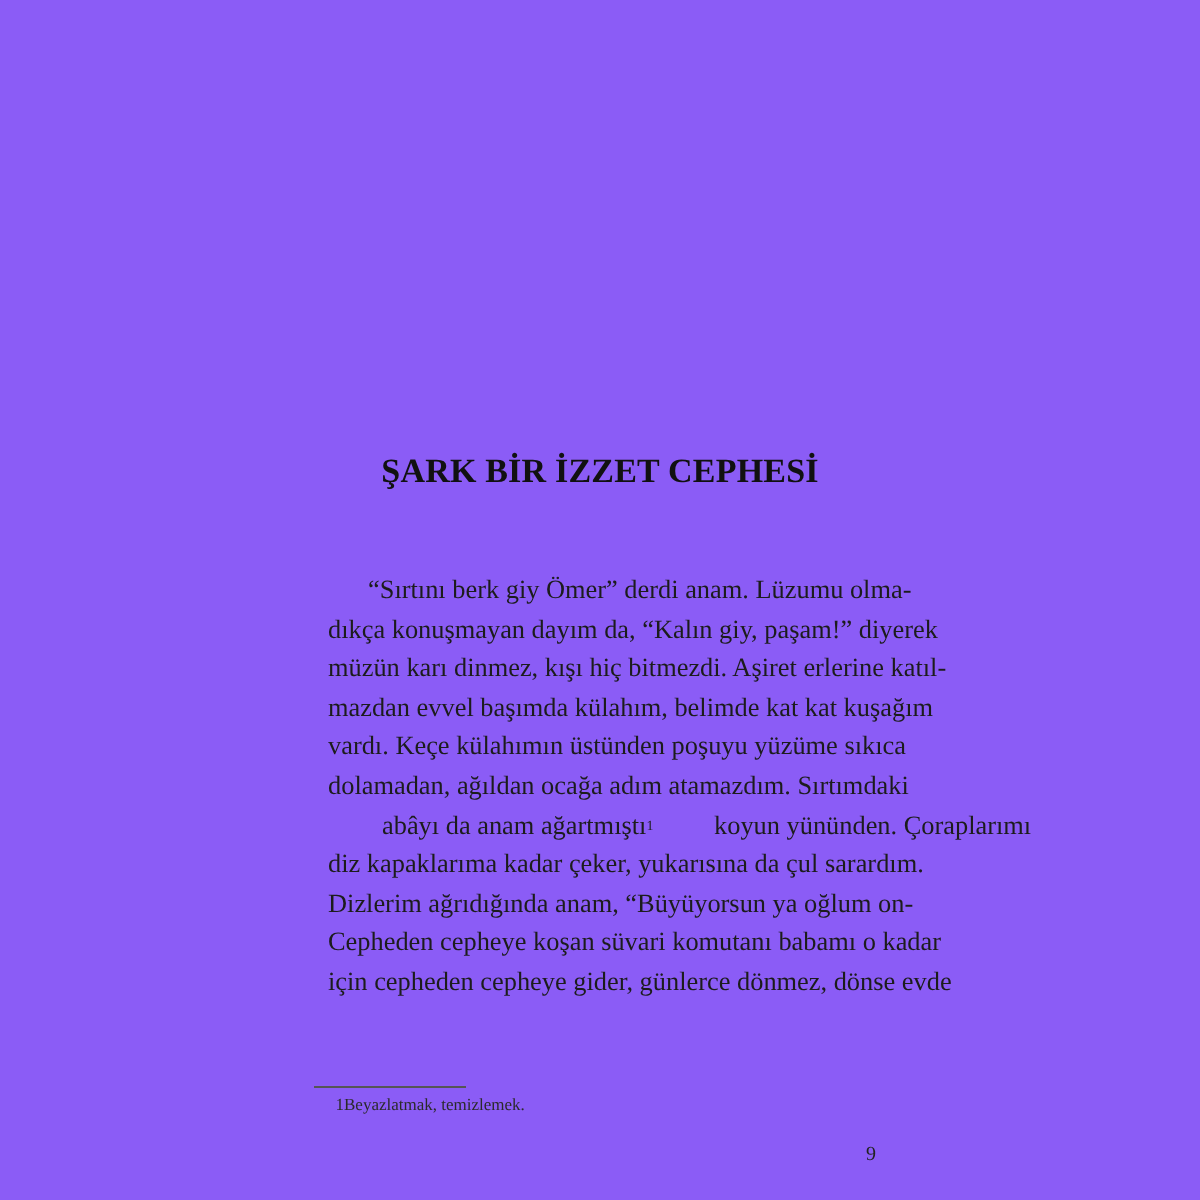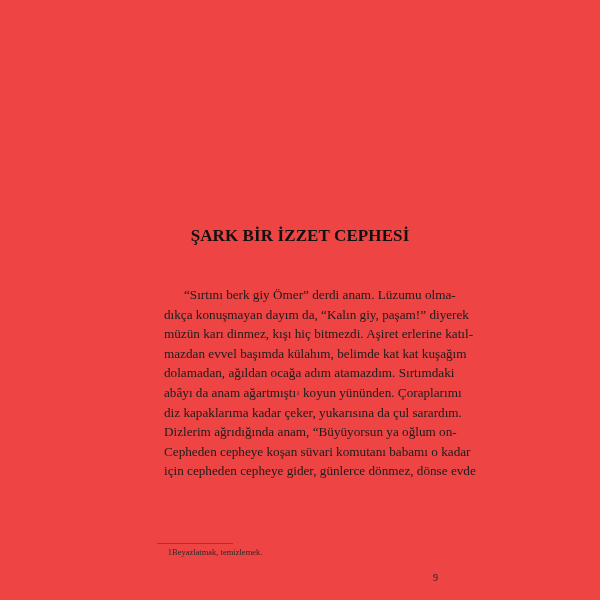--- a/index.html
+++ b/index.html
@@ -12,21 +12,21 @@
       height: 600px;
       position: relative;
       overflow: hidden;
       font-family: "Liberation Serif", "DejaVu Serif", serif;
       color: #1a1a1a;
     }
     .page {
       position: absolute;
       left: 0; top: 0;
       width: 600px; height: 600px;
-      background: #ef4444;
+      background: #8b5cf6;
     }
     .chapter-title {
       position: absolute;
       top: 226px;
       left: 0;
       width: 600px;
       text-align: center;
       font-weight: bold;
       font-size: 17px;
       letter-spacing: 0.1px;
@@ -51,20 +51,21 @@
       text-align-last: justify;
       white-space: nowrap;
       height: 19.6px;
       overflow: visible;
     }
     .body-text .line.first {
       padding-left: 20px;
     }
     .body-text .line span {
       display: inline;
+      margin-left: 27px;
     }
     sup.fnref {
       font-size: 7px;
       vertical-align: top;
       position: relative;
       top: 1px;
     }
     .fn-rule {
       position: absolute;
       left: 157px;
@@ -99,20 +100,21 @@
 
 <div class="page">
 
   <h1 class="chapter-title">ŞARK BİR İZZET CEPHESİ</h1>
 
   <div class="body-text">
     <div class="line first">“Sırtını berk giy Ömer” derdi anam. Lüzumu olma-</div>
     <div class="line">dıkça konuşmayan dayım da, “Kalın giy, paşam!” diyerek</div>
     <div class="line">müzün karı dinmez, kışı hiç bitmezdi. Aşiret erlerine katıl-</div>
     <div class="line">mazdan evvel başımda külahım, belimde kat kat kuşağım</div>
+    <div class="line">vardı. Keçe külahımın üstünden poşuyu yüzüme sıkıca</div>
     <div class="line">dolamadan, ağıldan ocağa adım atamazdım. Sırtımdaki</div>
     <div class="line"><span>abâyı da anam ağartmıştı</span><sup class="fnref">1</sup> <span>koyun yününden. Çoraplarımı</span></div>
     <div class="line">diz kapaklarıma kadar çeker, yukarısına da çul sarardım.</div>
     <div class="line">Dizlerim ağrıdığında anam, “Büyüyorsun ya oğlum on-</div>
     <div class="line">Cepheden cepheye koşan süvari komutanı babamı o kadar</div>
     <div class="line">için cepheden cepheye gider, günlerce dönmez, dönse evde</div>
   </div>
 
   <div class="fn-rule"></div>
 

